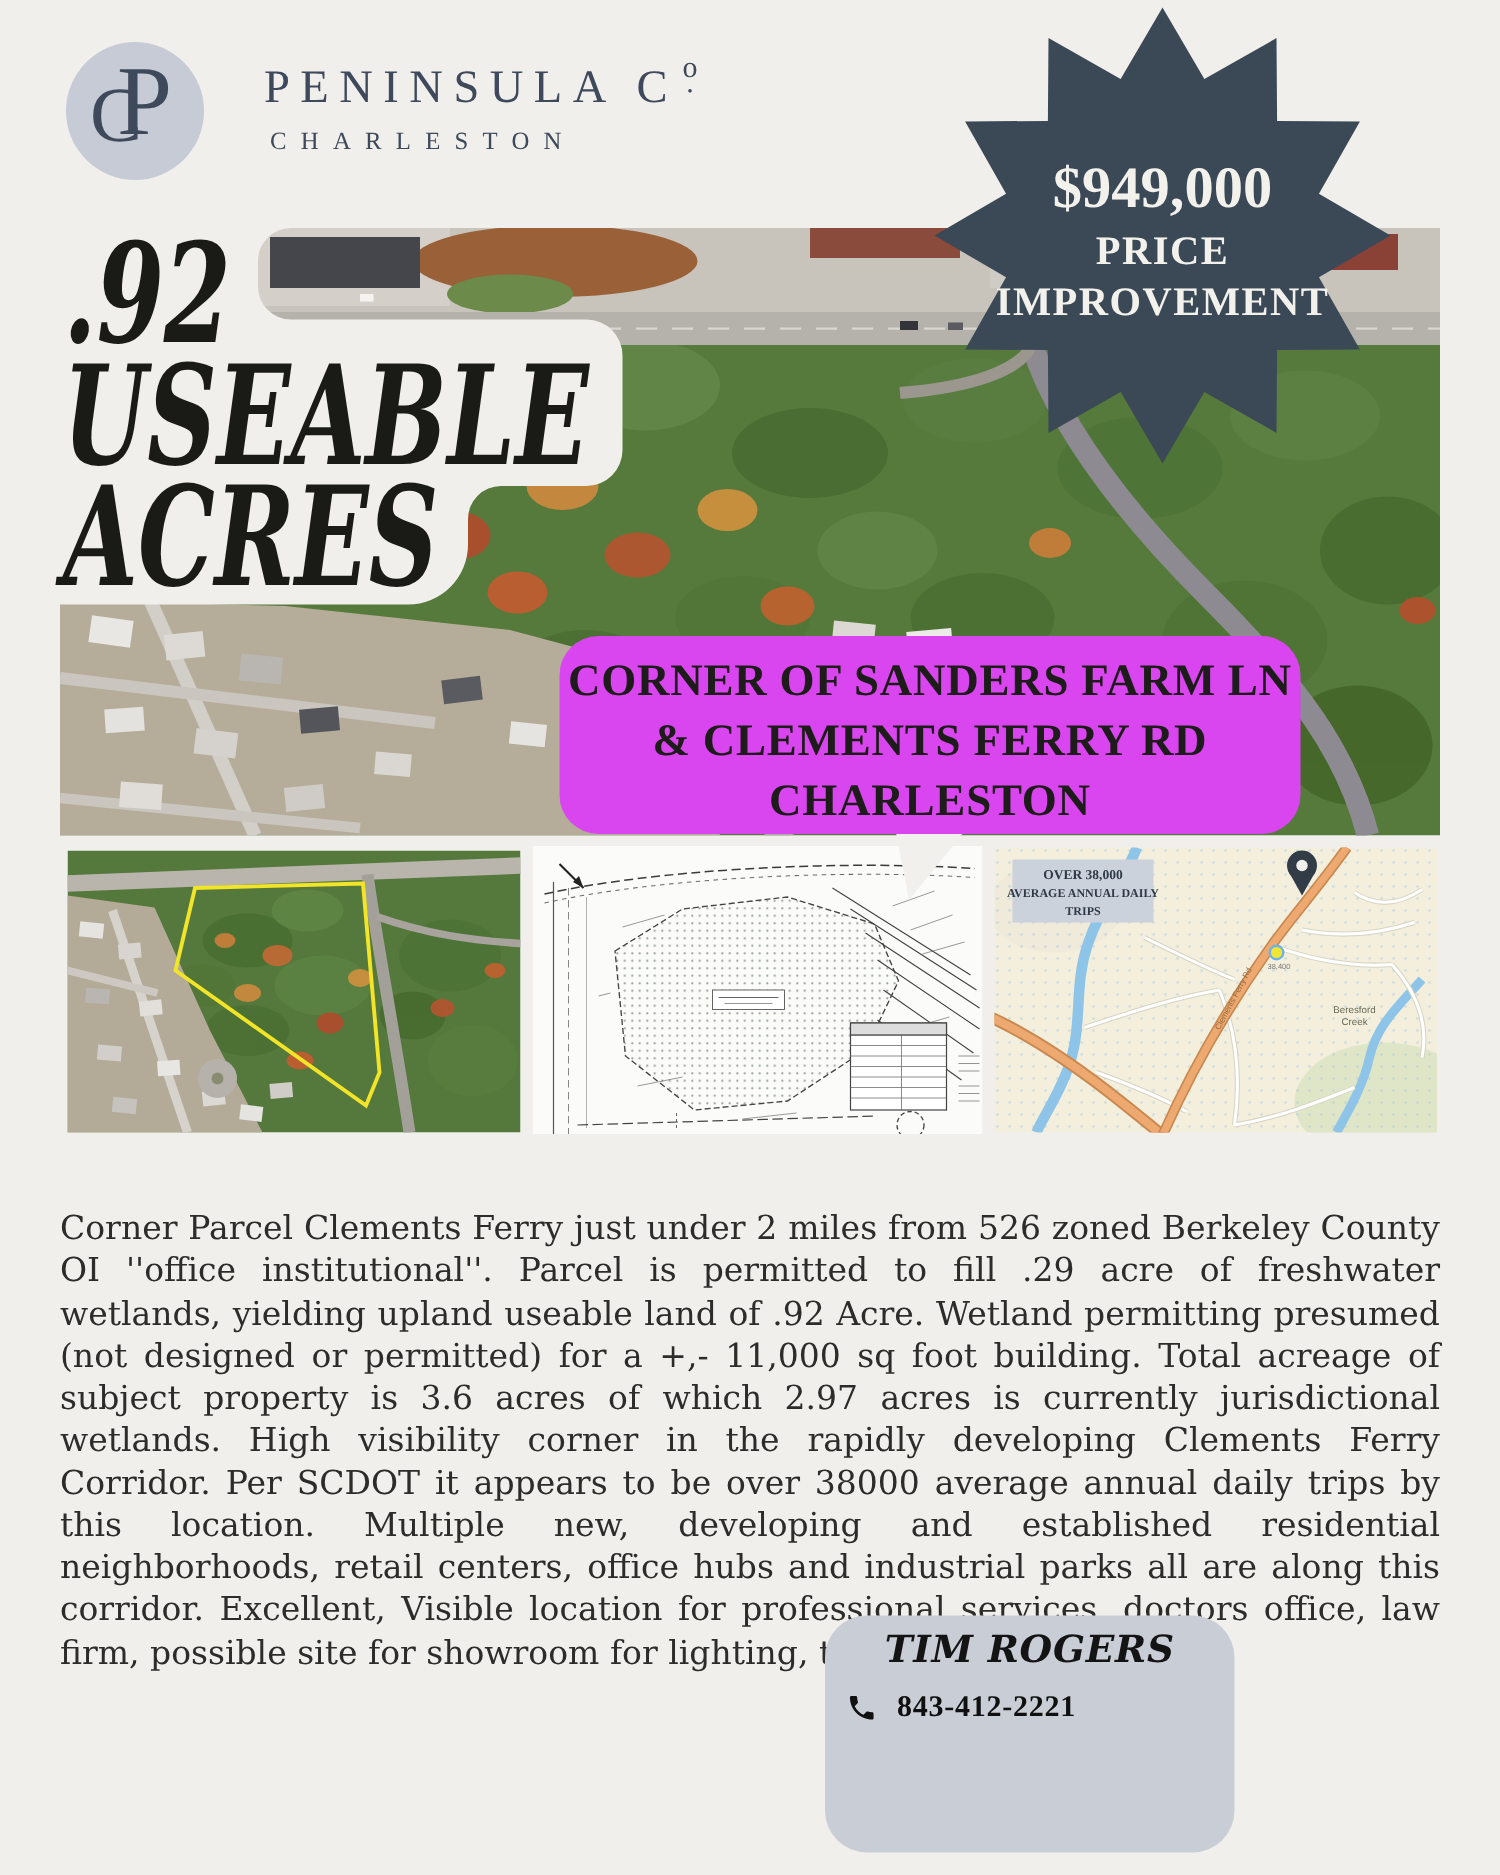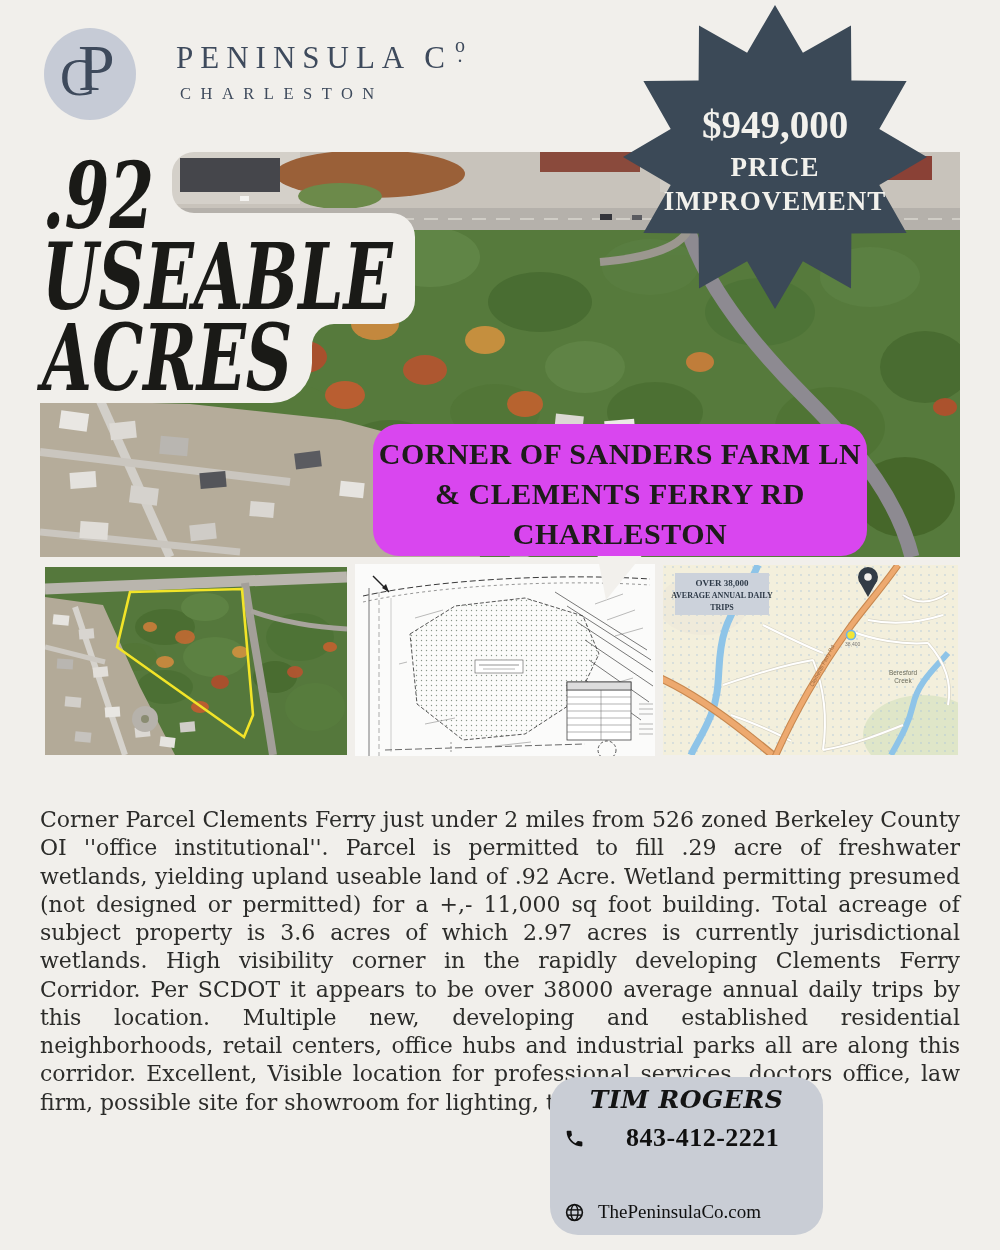--- a/index.html
+++ b/index.html
@@ -48,21 +48,21 @@
   .descr{left:40px;top:784px;width:920px;font-family:"DejaVu Serif",serif;font-size:22px;
          line-height:1.285;text-align:justify;color:#2c2c2a;}
 
   
   .card{left:550px;top:1077px;width:273px;height:158px;background:#c9cdd5;border-radius:28px;z-index:2;}
   .card-name{width:100%;top:8px;text-align:center;font-family:"DejaVu Serif",serif;font-style:italic;
              font-weight:bold;font-size:25px;color:#141414;letter-spacing:.5px;}
   .card-row{left:14px;height:26px;display:flex;align-items:center;gap:13px;}
   .row-phone{top:48px;}  .row-email{top:86px;}  .row-web{top:122px;}
   .card-row .txt{font-size:19px;color:#101010;}
-  .row-phone .txt{font-weight:bold;font-size:26px;letter-spacing:.5px;margin-left:28px;}
+  .row-phone .txt{font-weight:bold;font-size:20px;letter-spacing:.5px;}
   .icon{width:21px;height:21px;flex:0 0 auto;}
 
   svg text{user-select:none;}
 </style>
 </head>
 <body>
 
 <div id="page">
 
   <div class="abs photo-main">
@@ -368,24 +368,15 @@
   <p class="abs descr">Corner Parcel Clements Ferry just under 2 miles from 526 zoned Berkeley County OI ''office institutional''. Parcel is permitted to fill .29 acre of freshwater wetlands, yielding upland useable land of .92 Acre. Wetland permitting presumed (not designed or permitted) for a +,- 11,000 sq foot building. Total acreage of subject property is 3.6 acres of which 2.97 acres is currently jurisdictional wetlands. High visibility corner in the rapidly developing Clements Ferry Corridor. Per SCDOT it appears to be over 38000 average annual daily trips by this location. Multiple new, developing and established residential neighborhoods, retail centers, office hubs and industrial parks all are along this corridor. Excellent, Visible location for professional services, doctors office, law firm, possible site for showroom for lighting, tile, flooring etc.</p>
 
   <div class="abs card">
     <div class="abs card-name">TIM ROGERS</div>
     <div class="abs card-row row-phone">
       <svg class="icon" viewBox="0 0 24 24">
         <path fill="#101010" d="M6.62 10.79c1.44 2.83 3.76 5.14 6.59 6.59l2.2-2.21c.27-.26.66-.35 1.01-.24 1.12.37 2.33.57 3.58.57.55 0 1 .45 1 1V20c0 .55-.45 1-1 1-9.39 0-17-7.61-17-17 0-.55.45-1 1-1h3.5c.55 0 1 .45 1 1 0 1.25.2 2.46.57 3.58.11.35.03.74-.25 1.02l-2.2 2.19z"></path>
       </svg>
       <span class="txt">843-412-2221</span>
     </div>
-    <div class="abs card-row row-web">
-      <svg class="icon" viewBox="0 0 24 24">
-        <circle cx="12" cy="12" r="9" fill="none" stroke="#101010" stroke-width="1.8"></circle>
-        <ellipse cx="12" cy="12" rx="4" ry="9" fill="none" stroke="#101010" stroke-width="1.6"></ellipse>
-        <line x1="3.5" y1="9" x2="20.5" y2="9" stroke="#101010" stroke-width="1.6"></line>
-        <line x1="3.5" y1="15" x2="20.5" y2="15" stroke="#101010" stroke-width="1.6"></line>
-      </svg>
-      <span class="txt">ThePeninsulaCo.com</span>
-    </div>
   </div>
 
 </div>
 
 </body></html>

